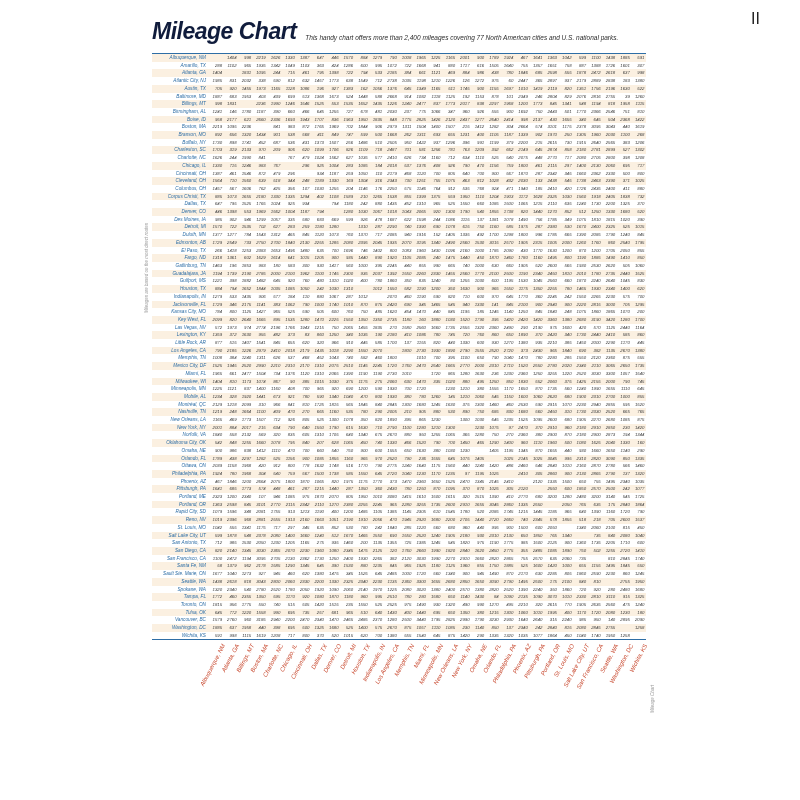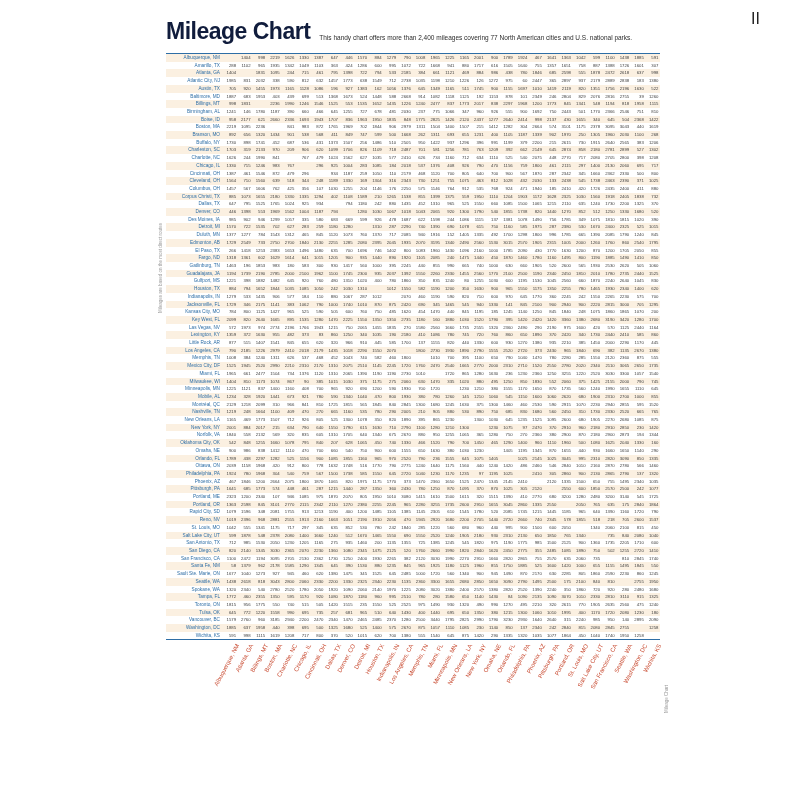--- a/index.html
+++ b/index.html
@@ -1,20 +1,20 @@
 <!DOCTYPE html>
 <html><head>
 <meta charset="utf-8">
 <style>
   * { margin:0; padding:0; box-sizing:border-box; }
   html,body { width:800px; height:800px; background:#ffffff; overflow:hidden; }
   .page { position:relative; width:800px; height:800px; background:#fff;
           font-family:"Liberation Sans", sans-serif; }
   .folio { position:absolute; top:10px; right:40px; font-size:16px; color:#222; }
-  .content { position:absolute; left:166px; top:18px; width:494px; }
+  .content { position:absolute; left:152px; top:18px; width:494px;font-style:italic; }
   .hdr { display:flex; align-items:flex-end; gap:9px; margin-bottom:8px; }
   .title { font-size:23px; font-weight:bold; color:#101c3c; letter-spacing:-0.5px; }
   .subtitle { font-size:6.5px; color:#2b2b2b; padding-bottom:4px; }
   table.mileage { width:494px; border-collapse:collapse; table-layout:fixed;
                   border-top:1px solid #2e6ea6; border-bottom:1px solid #2e6ea6; }
   table.mileage td { height:7.7px; line-height:7.7px; font-size:4.3px; color:#404040;
                      text-align:right; padding:0 1.5px 0 0; white-space:nowrap; overflow:hidden; }
   table.mileage td.city { width:57px; font-size:4.7px; color:#2e6ea6; padding-right:3px; }
   table.mileage tr:nth-child(odd) { background:#fbf0e1; }
   .bottom-labels { position:relative; width:494px; height:92px; }

